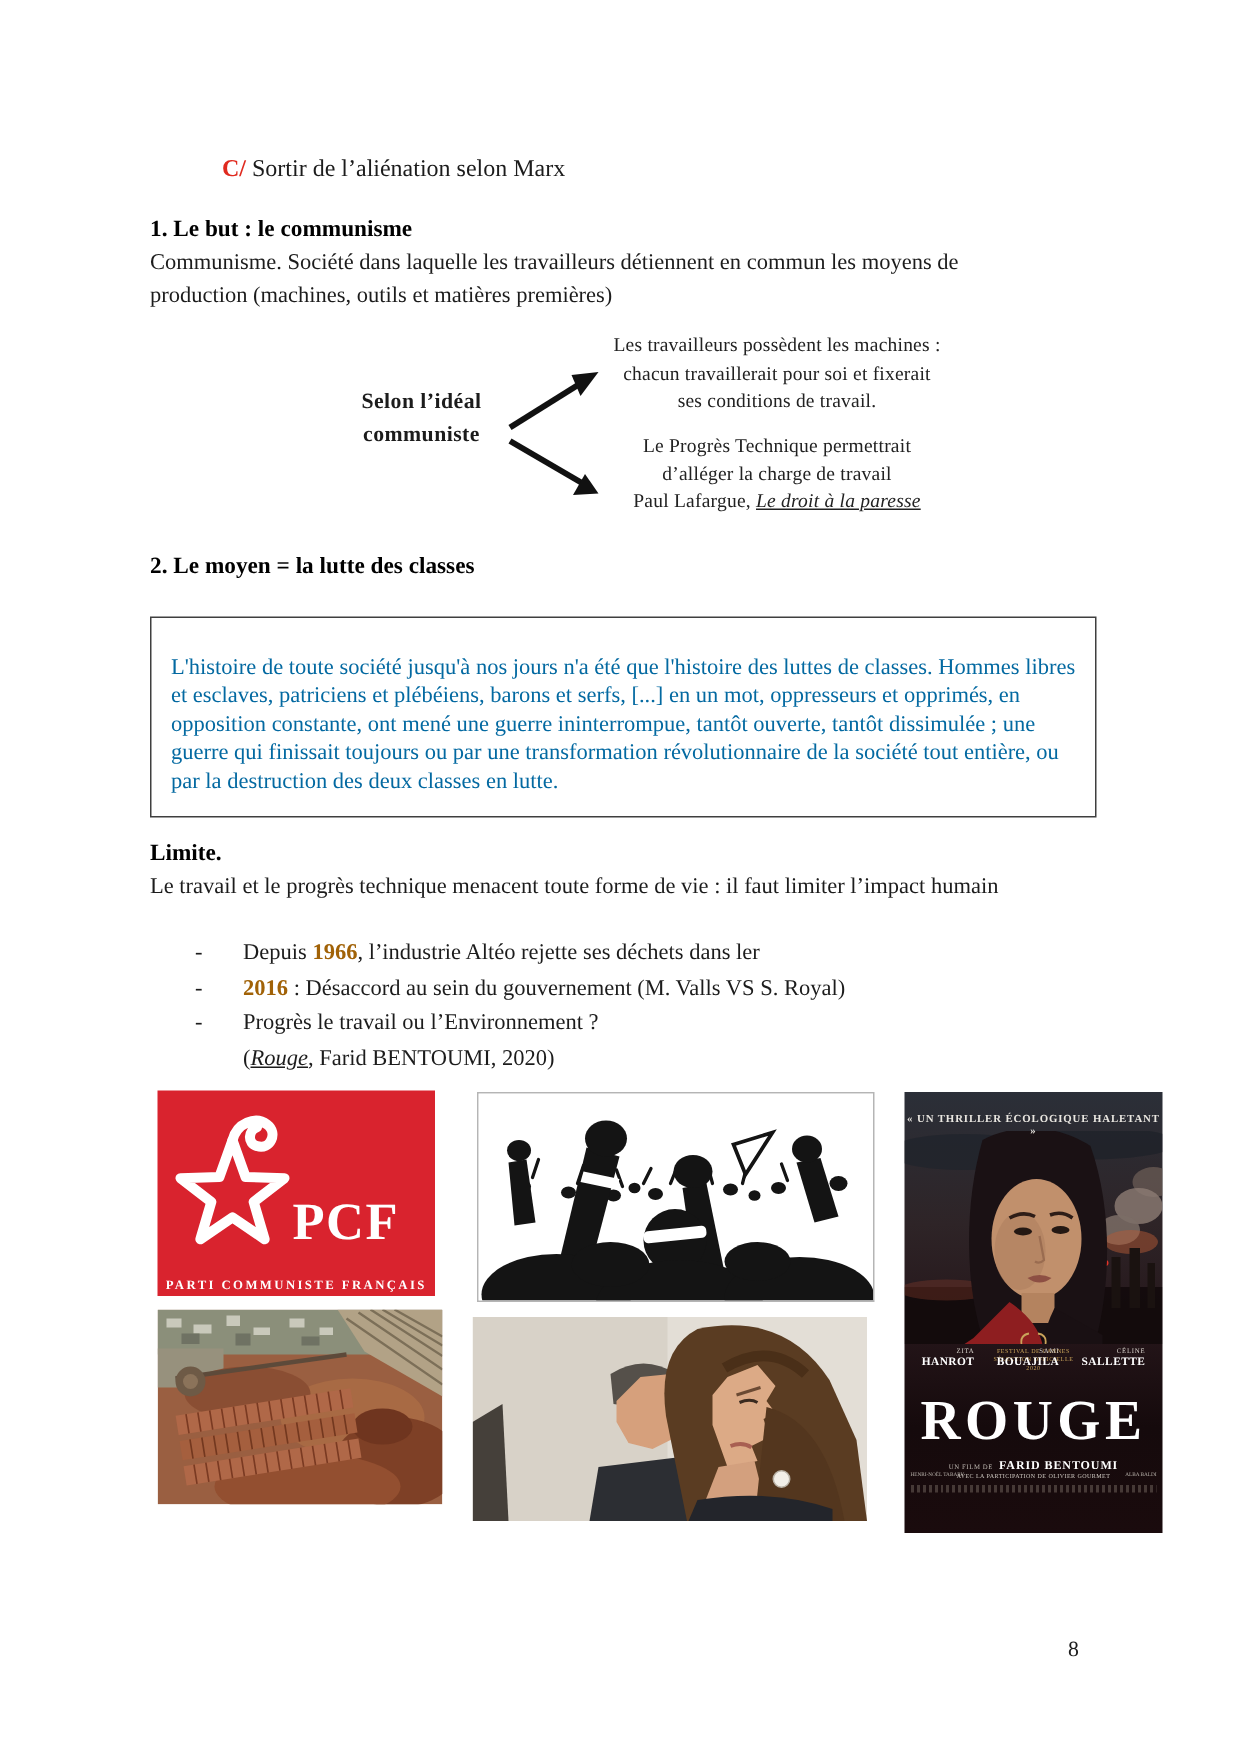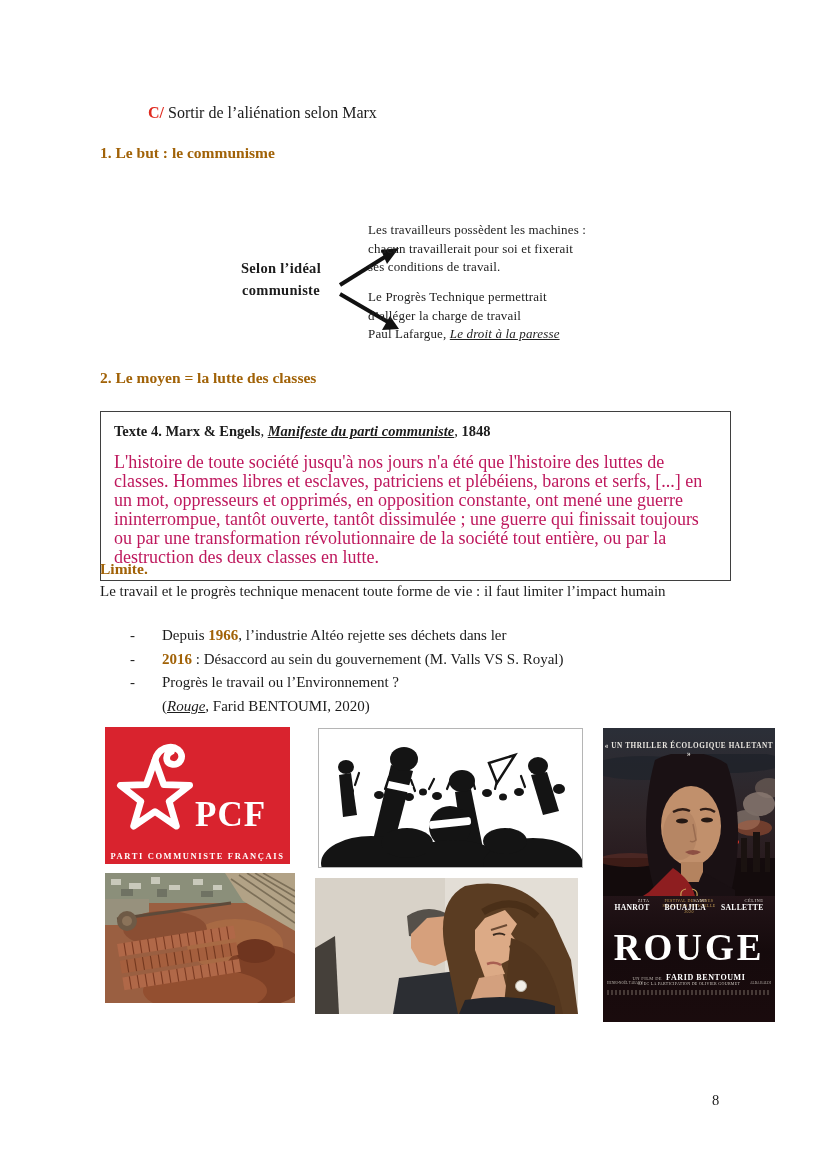--- a/index.html
+++ b/index.html
@@ -1,31 +1,31 @@
 <!DOCTYPE html>
 <html><head>
 <meta charset="utf-8">
 <style>
   html,body{margin:0;padding:0;background:#ffffff;}
   .page{position:relative;width:828px;height:1171px;background:#fff;
         font-family:Liberation Serif, serif;color:#1c1c1c;overflow:hidden;}
   .abs{position:absolute;}
   .doc-title{left:148px;top:104px;font-size:16px;}
   .doc-title .cpref{color:#e02a1f;font-weight:700;}
-  .h-orange{color:#a16207;font-weight:700;font-size:15.5px;}
+  .h-orange{color:#000000;font-weight:700;font-size:15.5px;}
   .body15{font-size:15px;line-height:21.5px;}
   .blk{display:block;}
   .iu{font-style:italic;text-decoration:underline;}
   .diag{font-size:13px;line-height:18.5px;letter-spacing:.15px;color:#222;}
   .diag-label{font-weight:700;font-size:14.5px;line-height:22px;text-align:center;letter-spacing:.3px;}
-  .branch{width:300px;}
+  .branch{text-align:center;width:300px;}
   .texte-box{left:100px;top:411px;width:631px;box-sizing:border-box;border:1.5px solid #3f3f3f;
              padding:11px 13px 13px 13px;background:#fff;}
   .texte-box .bt{font-size:14.5px;}
-  .texte-box .bb{margin-top:13px;font-size:18px;line-height:19px;color:#be185d;}
+  .texte-box .bb{margin-top:13px;font-size:15px;line-height:19px;color:#0369a1;}
   .bold{font-weight:700;}
   .red-date{color:#a16207;font-weight:700;}
   .bullets{left:130px;top:624px;width:580px;font-size:15px;line-height:23.5px;}
   .brow{display:flex;}
   .brow .dash{width:32px;flex:0 0 32px;}
   .credit-line{margin-left:32px;}
   
   .imgbox{overflow:hidden;}
   .pcf{left:105px;top:727px;width:185px;height:137px;background:#d9232e;}
   .pcf .acr{position:absolute;left:90px;top:68px;color:#ffffff;font-weight:700;font-size:35px;letter-spacing:1px;}
@@ -61,20 +61,24 @@
 </head>
 <body>
 
 <div class="page">
 
   <div class="abs doc-title">
     <span class="cpref">C/</span><span> Sortir de l’aliénation selon Marx</span>
   </div>
 
   <div class="abs h-orange" style="left:100px;top:144px;">1. Le but : le communisme</div>
+  <div class="abs body15" style="left:100px;top:165px;width:650px;">
+    <span class="blk">Communisme. Société dans laquelle les travailleurs détiennent en commun les moyens de</span>
+    <span class="blk">production (machines, outils et matières premières)</span>
+  </div>
 
   <div class="abs diag-label" style="left:222px;top:257px;width:118px;">
     <span class="blk">Selon l’idéal</span>
     <span class="blk">communiste</span>
   </div>
   <svg class="abs" style="left:336px;top:238px;" width="66" height="102" viewBox="0 0 66 102">
     <path d="M4 47 L52 17" stroke="#111" stroke-width="4" fill="none"></path>
     <polygon points="63,10 45,12 51,26" fill="#111"></polygon>
     <path d="M4 56 L52 84" stroke="#111" stroke-width="4" fill="none"></path>
     <polygon points="63,91 46,92 54,78" fill="#111"></polygon>
@@ -86,23 +90,20 @@
   </div>
   <div class="abs diag branch" style="left:368px;top:288px;">
     <span class="blk">Le Progrès Technique permettrait</span>
     <span class="blk">d’alléger la charge de travail</span>
     <span class="blk"><span>Paul Lafargue, </span><span class="iu">Le droit à la paresse</span></span>
   </div>
 
   <div class="abs h-orange" style="left:100px;top:369px;">2. Le moyen = la lutte des classes</div>
 
   <div class="abs texte-box">
-    <div class="bt">
-      <span class="bold">Texte 4. Marx &amp; Engels</span><span>, </span><span class="bold iu">Manifeste du parti communiste</span><span>, </span><span class="bold">1848</span>
-    </div>
     <div class="bb">L'histoire de toute société jusqu'à nos jours n'a été que l'histoire des luttes de classes. Hommes libres et esclaves, patriciens et plébéiens, barons et serfs, [...] en un mot, oppresseurs et opprimés, en opposition constante, ont mené une guerre ininterrompue, tantôt ouverte, tantôt dissimulée ; une guerre qui finissait toujours ou par une transformation révolutionnaire de la société tout entière, ou par la destruction des deux classes en lutte.</div>
   </div>
 
   <div class="abs h-orange" style="left:100px;top:560px;">Limite.</div>
   <div class="abs body15" style="left:100px;top:581px;width:660px;">
     <span class="blk">Le travail et le progrès technique menacent toute forme de vie : il faut limiter l’impact humain</span>
   </div>
   <div class="abs bullets">
     <div class="brow">
       <span class="dash">-</span>

